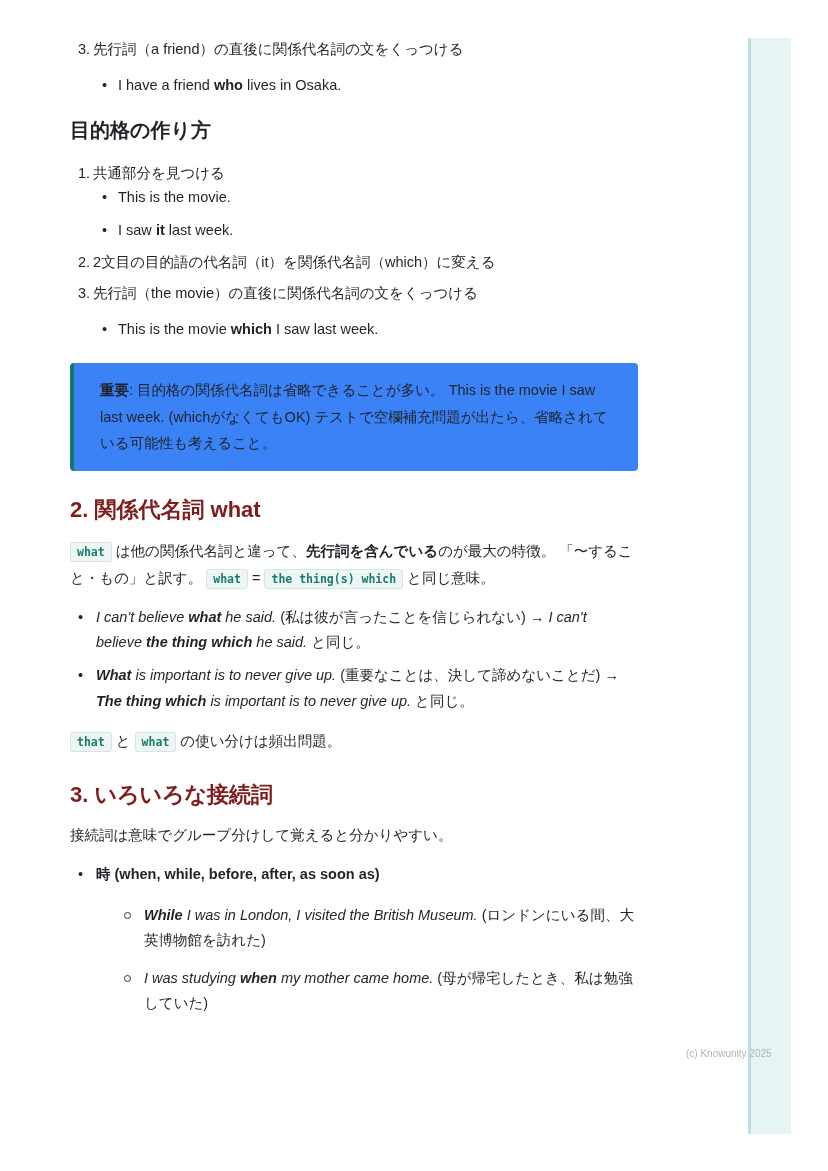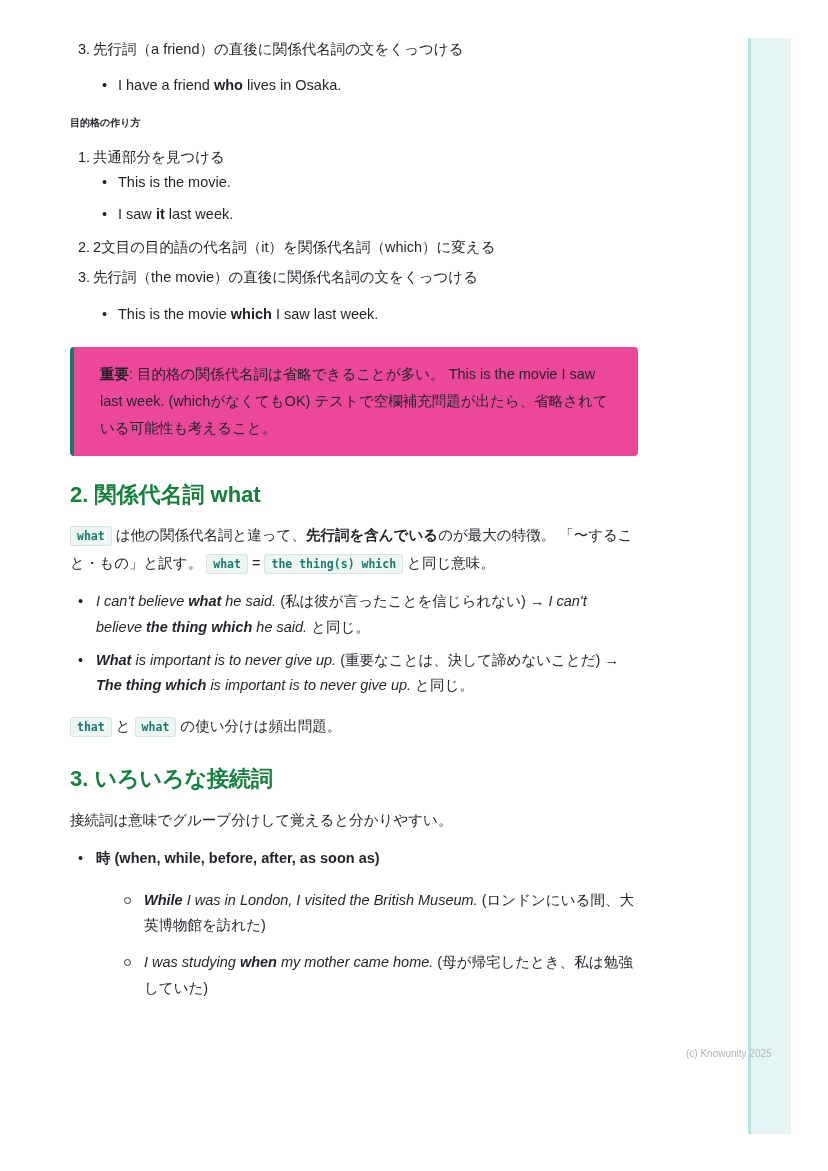--- a/index.html
+++ b/index.html
@@ -17,27 +17,27 @@
       position: absolute; left: 686px; top: 1048px; font-size: 10px; color: #b0b4b8;
     }
     ol, ul { margin: 0; padding: 0; }
     .olist { list-style: none; padding-left: 8px; }
     .olist > li { margin-bottom: 8px; }
     .olist .num { margin-right: 3px; }
     .sub-bullets { list-style: none; padding-left: 24px; margin-top: 2px; }
     .sub-bullets li { position: relative; padding-left: 16px; margin-bottom: 10px; }
     .sub-bullets li::before { content: "•"; position: absolute; left: 0; top: 0; }
     .sub-bullets.tight li { margin-bottom: 2px; margin-top: 14px; }
-    .subhead { font-weight: bold; font-size: 10px; margin: 14px 0 16px 0; }
+    .subhead { font-weight: bold; font-size: 20px; margin: 14px 0 16px 0; }
     .callout {
-      background: #ec4899; border-left: 4px solid #15796a; border-radius: 4px;
+      background: #3b82f6; border-left: 4px solid #15796a; border-radius: 4px;
       padding: 14px 20px 14px 26px; margin: 22px 0 22px 0; font-size: 14.5px; line-height: 1.85;
       width: 518px;
     }
-    h2 { color: #15803d; font-size: 22px; font-weight: bold; margin: 26px 0 14px 0; line-height: 1.2; }
+    h2 { color: #7f1d1d; font-size: 22px; font-weight: bold; margin: 26px 0 14px 0; line-height: 1.2; }
     p { margin: 0 0 12px 0; line-height: 1.9; }
     code {
       font-family: "DejaVu Sans Mono", "Liberation Mono", monospace; font-size: 11.5px;
       color: #1b7a6d; background: #eef6f4; border: 1px solid #d3e6e2; border-radius: 3px;
       padding: 2px 6px; font-weight: bold;
     }
     .bullets { list-style: none; padding-left: 8px; margin: 0 0 14px 0; }
     .bullets > li { position: relative; padding-left: 18px; margin-bottom: 8px; line-height: 1.75; }
     .bullets > li::before { content: "•"; position: absolute; left: 0; top: 0; }
     .bullets.compact > li { margin-bottom: 4px; line-height: 1.9; }

